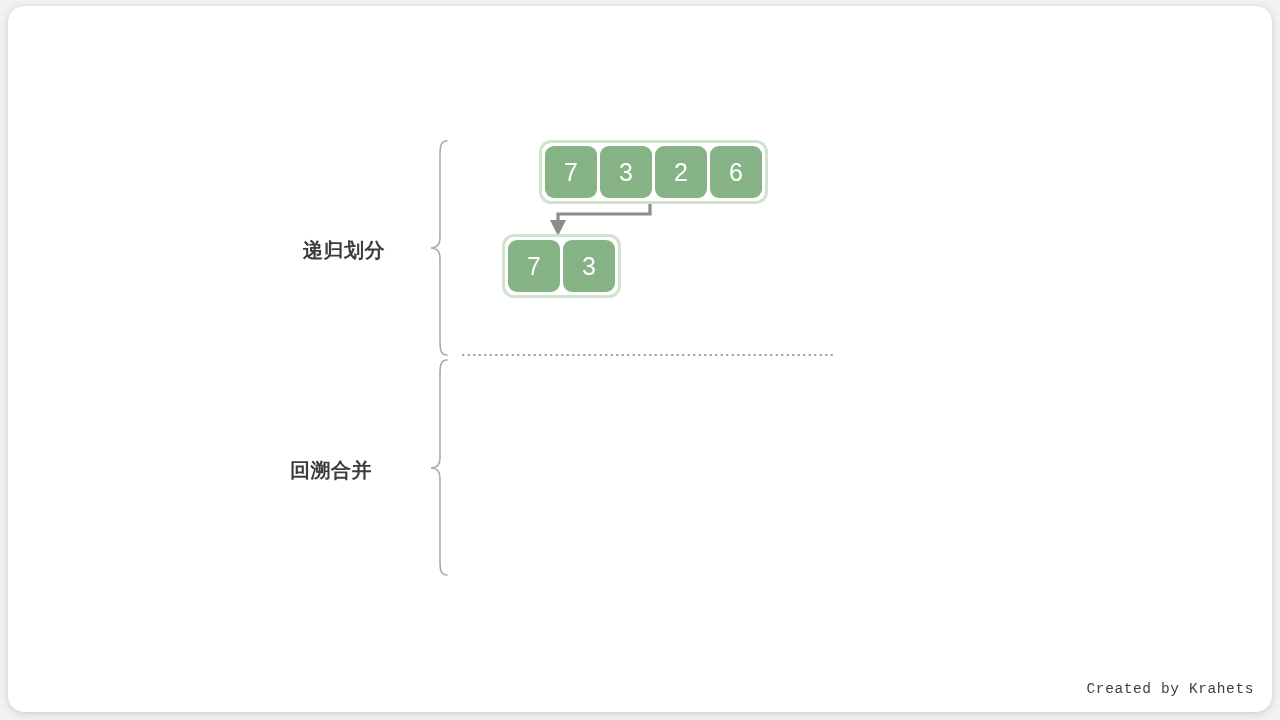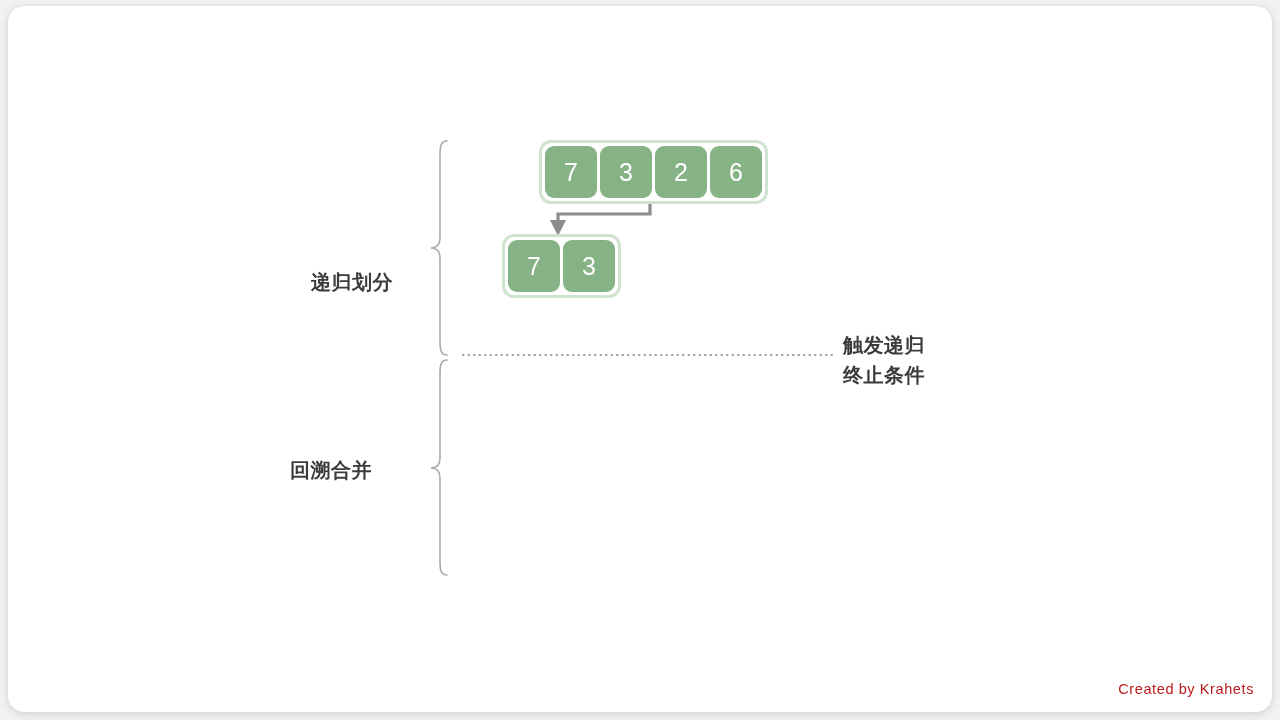--- a/index.html
+++ b/index.html
@@ -86,24 +86,24 @@
     white-space: nowrap;
     font-family: "DejaVu Sans", "Liberation Sans", sans-serif;
   }
   #terminate-note div { display: block; }
 
   
   #watermark {
     position: absolute;
     right: 26px;
     bottom: 23px;
-    font-family: Liberation Sans, sans-serif;
+    font-family: Liberation Mono, monospace;
     font-size: 14.5px;
     letter-spacing: 0.6px;
-    color: #b91c1c;
+    color: #404040;
     white-space: nowrap;
   }
 </style>
 </head>
 <body>
 
 <div id="stage">
   <div id="card"></div>
 
   <svg class="svg-layer" viewBox="0 0 1280 720" xmlns="http://www.w3.org/2000/svg">
@@ -123,27 +123,23 @@
              C 437 468 440 471 440 478
              L 440 560
              C 440 568 440 575 447 575" fill="none" stroke="#aaaaaa" stroke-width="1.6" stroke-linecap="round"></path>
 
     <line x1="463" y1="355" x2="836" y2="355" stroke="#9a9a9a" stroke-width="2" stroke-linecap="round" stroke-dasharray="0.5 5"></line>
 
     <path d="M 650 198 L 650 214 L 558 214 L 558 226" fill="none" stroke="#8c8c8c" stroke-width="3.2" stroke-linejoin="miter" stroke-linecap="butt"></path>
     <polygon points="558,236 550,220 566,220" fill="#8c8c8c"></polygon>
   </svg>
 
-  <div class="section-label" style="left:311px; top:237px;margin-top:32px;">递归划分</div>
+  <div class="section-label" style="left:303px; top:237px;">递归划分</div>
   <div class="section-label" style="left:290px; top:457px;">回溯合并</div>
 
-  <div id="terminate-note">
-    <div>触发递归</div>
-    <div>终止条件</div>
-  </div>
 
   <div id="arrays-host">
       <div class="array" style="left: 539px; top: 140px;">
         <div class="cell" style="width: 52px; height: 52px;">7</div>
         <div class="cell" style="width: 52px; height: 52px;">3</div>
         <div class="cell" style="width: 52px; height: 52px;">2</div>
         <div class="cell" style="width: 52px; height: 52px;">6</div>
       </div>
       <div class="array" style="left: 502px; top: 234px;">
         <div class="cell" style="width: 52px; height: 52px;">7</div>

